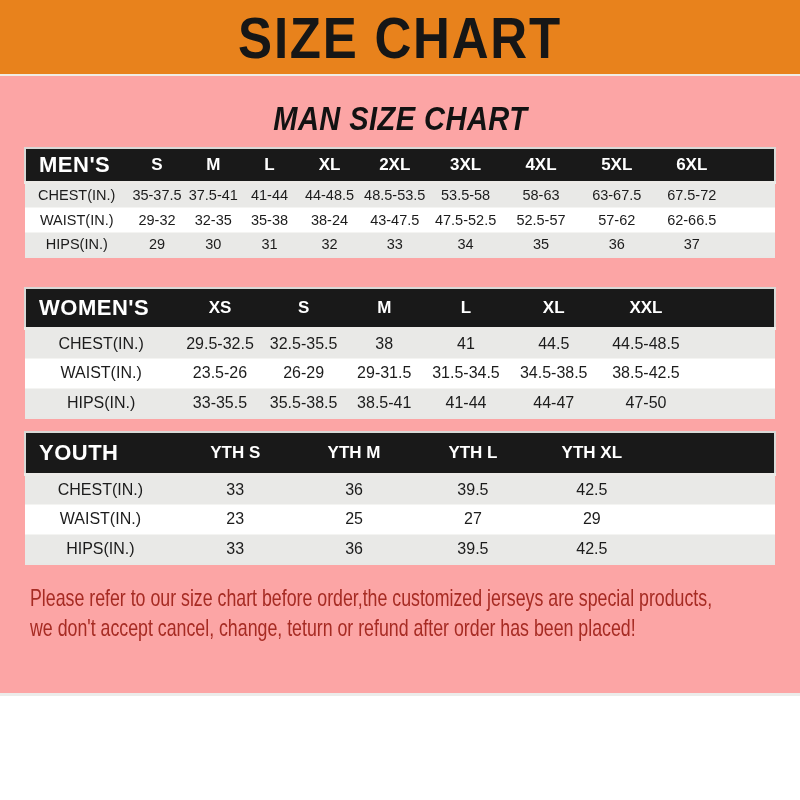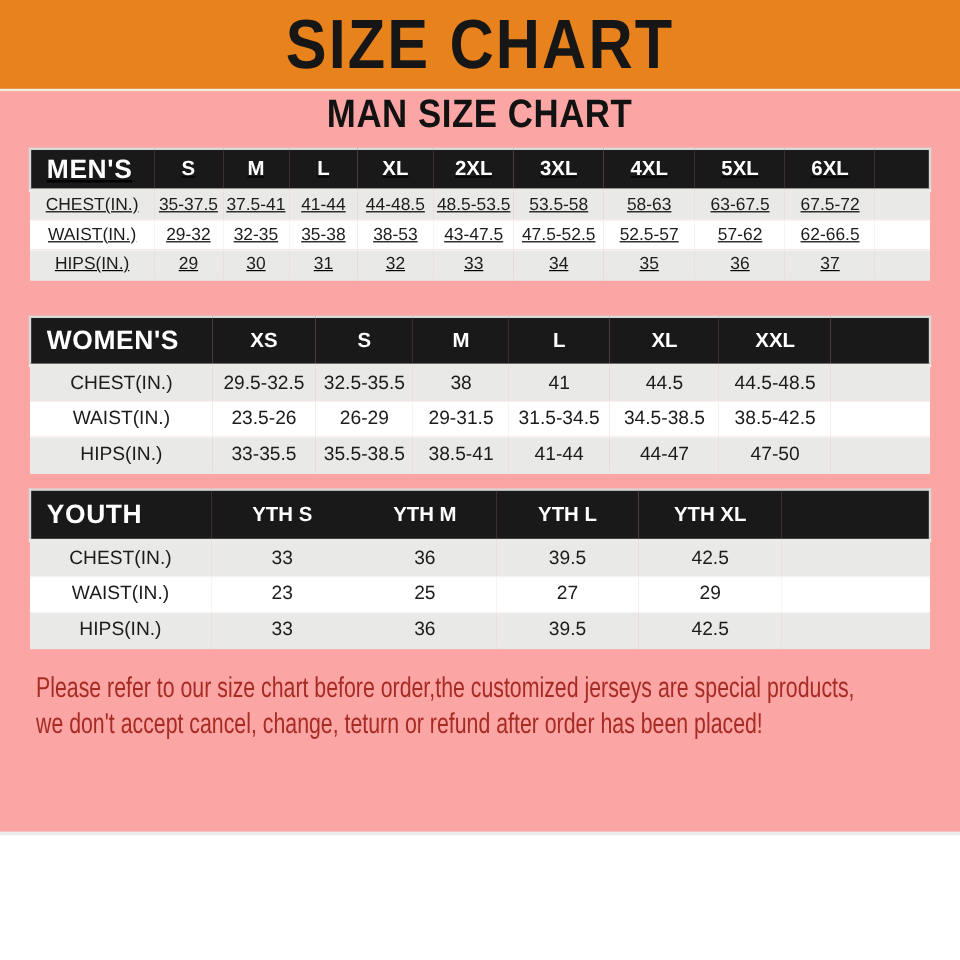--- a/index.html
+++ b/index.html
@@ -5,27 +5,27 @@
   html,body{margin:0;padding:0;background:#ffffff;font-family:"Liberation Sans",sans-serif;}
   .page{width:800px;height:696px;overflow:hidden;background:#fca5a5;box-sizing:border-box;border-bottom:3px solid #ececea;}
 
   
   .banner{height:74px;background:var(--banner_bg,#E8821C);display:flex;align-items:center;justify-content:center;border-bottom:2px solid #f0ede7;}
   .banner-title{display:inline-block;font-size:58px;font-weight:800;letter-spacing:2px;color:var(--banner_text,#161616);transform:scaleX(0.88);white-space:nowrap;}
 
   
   .sec-title{text-align:center;margin:0;color:#121212;}
   .sec-title .t{display:inline-block;font-size:33px;font-weight:800;letter-spacing:0.5px;transform:scaleX(0.88);white-space:nowrap;}
-  .sec-title.men{margin-top:0;}
+  .sec-title.men{margin-top:24px;font-style:italic;}
   .sec-title.women{margin-top:24px;}
   .sec-title.youth{margin-top:30px;}
 
   
   .tbl{width:752px;margin:0 auto;border-collapse:collapse;table-layout:fixed;border-bottom:2px solid #e8e8e6;}
-  .tbl.men{margin-top:9px;text-decoration:underline;}
+  .tbl.men{margin-top:9px;}
   .tbl.women{margin-top:29px;}
   .tbl.youth{margin-top:12px;}
   .tbl thead tr{background:var(--bar_bg,#191919);color:var(--bar_text,#ffffff);}
   .tbl thead th{font-size:17px;font-weight:600;padding:0;white-space:nowrap;
                 border-top:2px solid #d8d8d6;border-bottom:3px solid #eceae7;}
   .tbl thead th:first-child{border-left:2px solid #d8d8d6;}
   .tbl thead th:last-child{border-right:2px solid #d8d8d6;}
   .tbl th.bar-label{text-align:left;padding-left:13px;font-size:22px;font-weight:800;letter-spacing:0.5px;}
   .tbl.men thead tr{height:34px;}
   .tbl.women thead tr{height:40px;}
@@ -97,21 +97,21 @@
         <td>58-63</td>
         <td>63-67.5</td>
         <td>67.5-72</td>
         <td></td>
       </tr>
       <tr>
         <td class="rlabel">WAIST(IN.)</td>
         <td>29-32</td>
         <td>32-35</td>
         <td>35-38</td>
-        <td>38-53</td>
+        <td>38-24</td>
         <td>43-47.5</td>
         <td>47.5-52.5</td>
         <td>52.5-57</td>
         <td>57-62</td>
         <td>62-66.5</td>
         <td></td>
       </tr>
       <tr>
         <td class="rlabel">HIPS(IN.)</td>
         <td>29</td>

